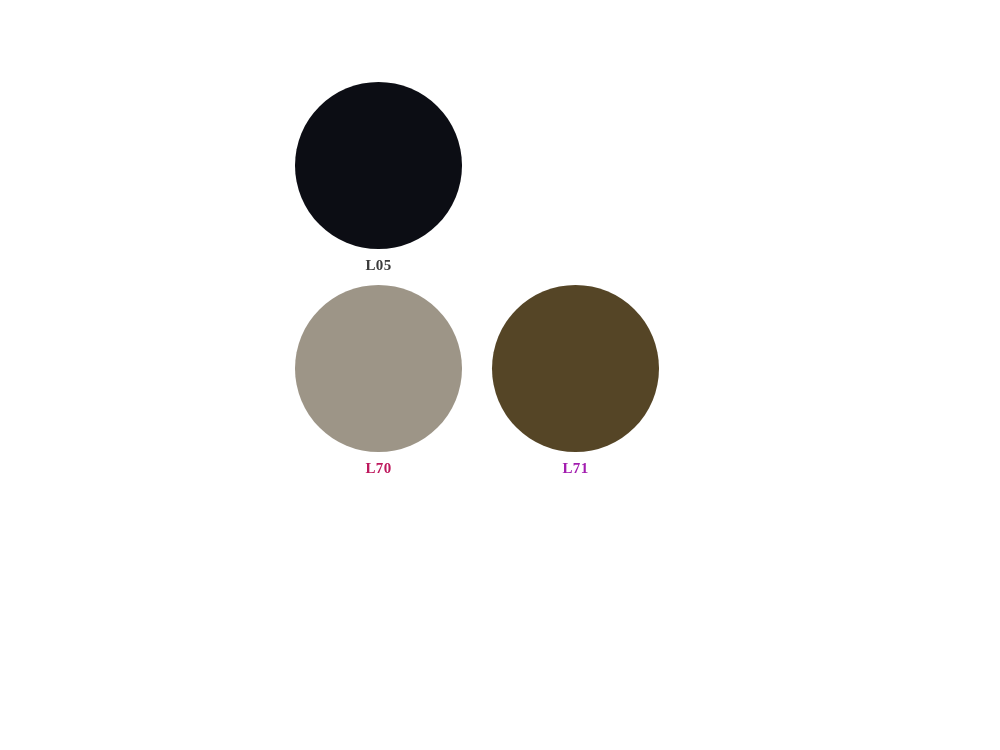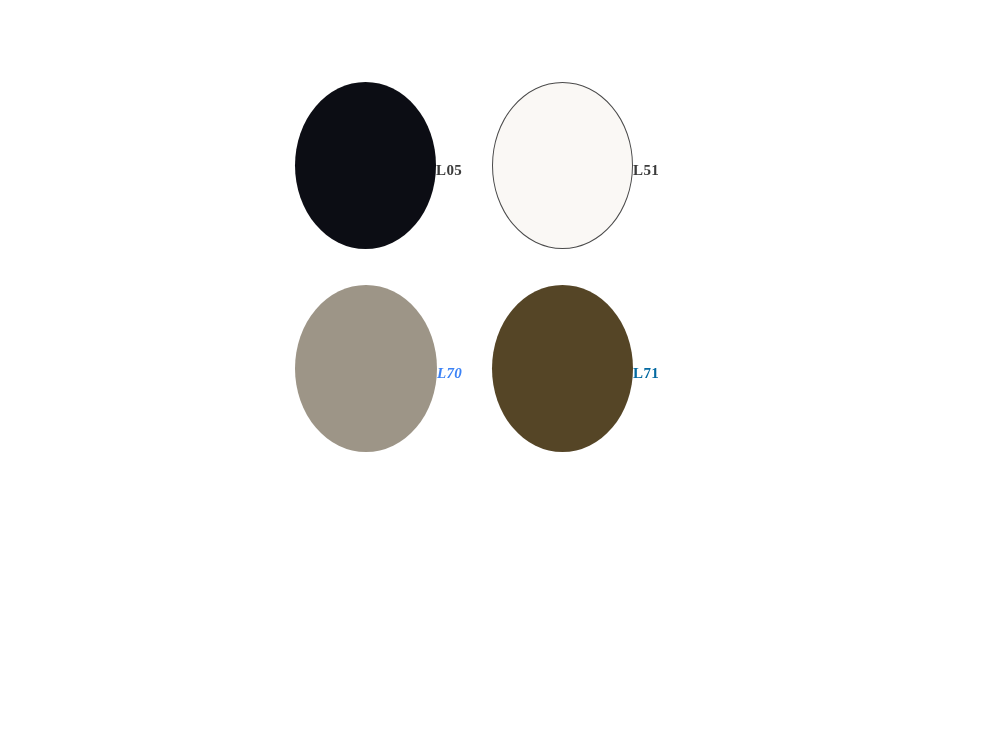--- a/index.html
+++ b/index.html
@@ -31,21 +31,21 @@
     flex-direction: row;
     justify-content: flex-start;
     align-items: flex-start;
     height: 203px;
   }
 
   .swatch-cell {
     width: 167px;
     margin-right: 30px;
     display: flex;
-    flex-direction: row;
+    flex-direction: column;
     align-items: center;
   }
 
   .swatch-cell.empty {
     visibility: hidden;
   }
 
   .swatch-disc {
     width: 167px;
     height: 167px;
@@ -71,33 +71,29 @@
 
 <div id="canvas" style="background: rgb(255, 255, 255);">
 
   <div class="swatch-grid">
 
     <div class="swatch-row">
       <div class="swatch-cell">
         <div class="swatch-disc" style="background: rgb(12, 13, 20);"></div>
         <div class="swatch-label" style="color: rgb(59, 59, 59);">L05</div>
       </div>
-      <div class="swatch-cell">
-        <div class="swatch-disc" style="background: rgb(250, 248, 245); border: 1px solid rgb(74, 74, 74);"></div>
-        <div class="swatch-label" style="color: rgb(59, 59, 59);">L51</div>
-      </div>
     </div>
 
     <div class="swatch-row">
       <div class="swatch-cell">
         <div class="swatch-disc" style="background: rgb(157, 149, 135);"></div>
-        <div class="swatch-label" style="color: #3b82f6; font-style: italic;">L70</div>
+        <div class="swatch-label" style="color: #be185d;">L70</div>
       </div>
       <div class="swatch-cell">
         <div class="swatch-disc" style="background: rgb(85, 69, 38);"></div>
-        <div class="swatch-label" style="color: #0369a1;">L71</div>
+        <div class="swatch-label" style="color: #a21caf;">L71</div>
       </div>
     </div>
 
 
   </div>
 
 </div>
 
 </body></html>

